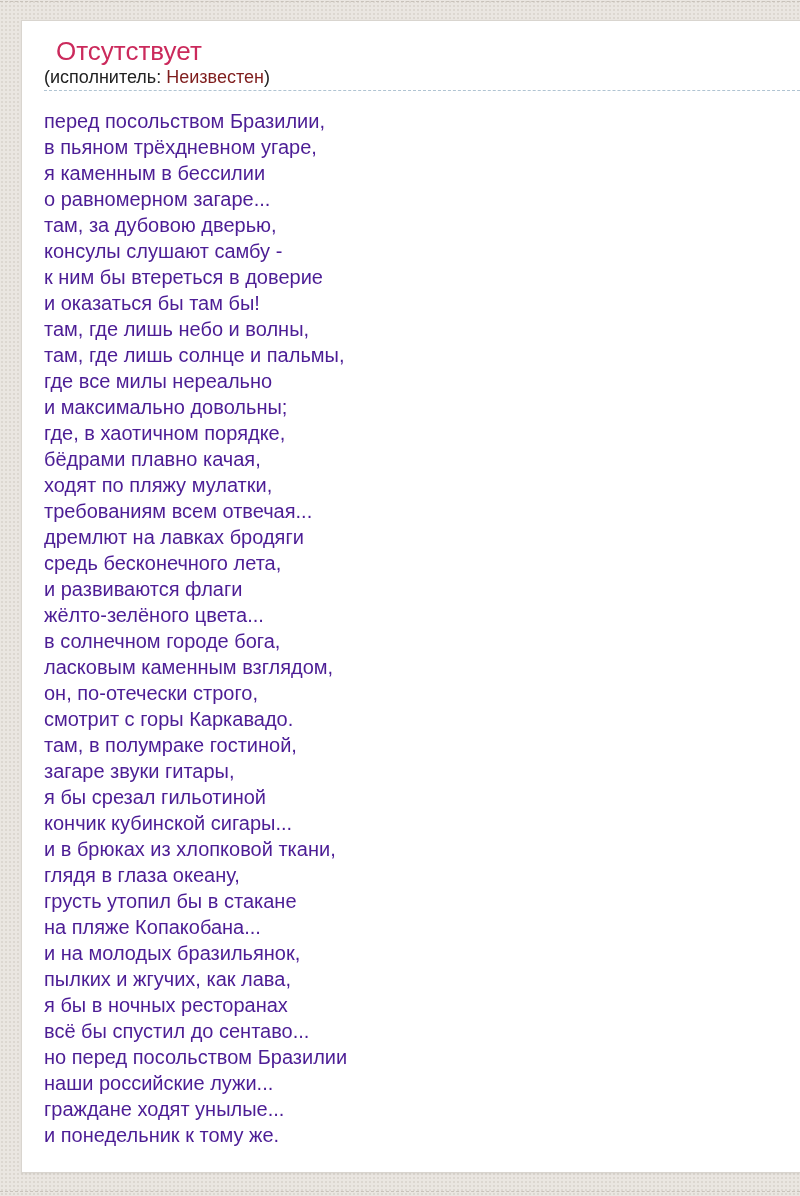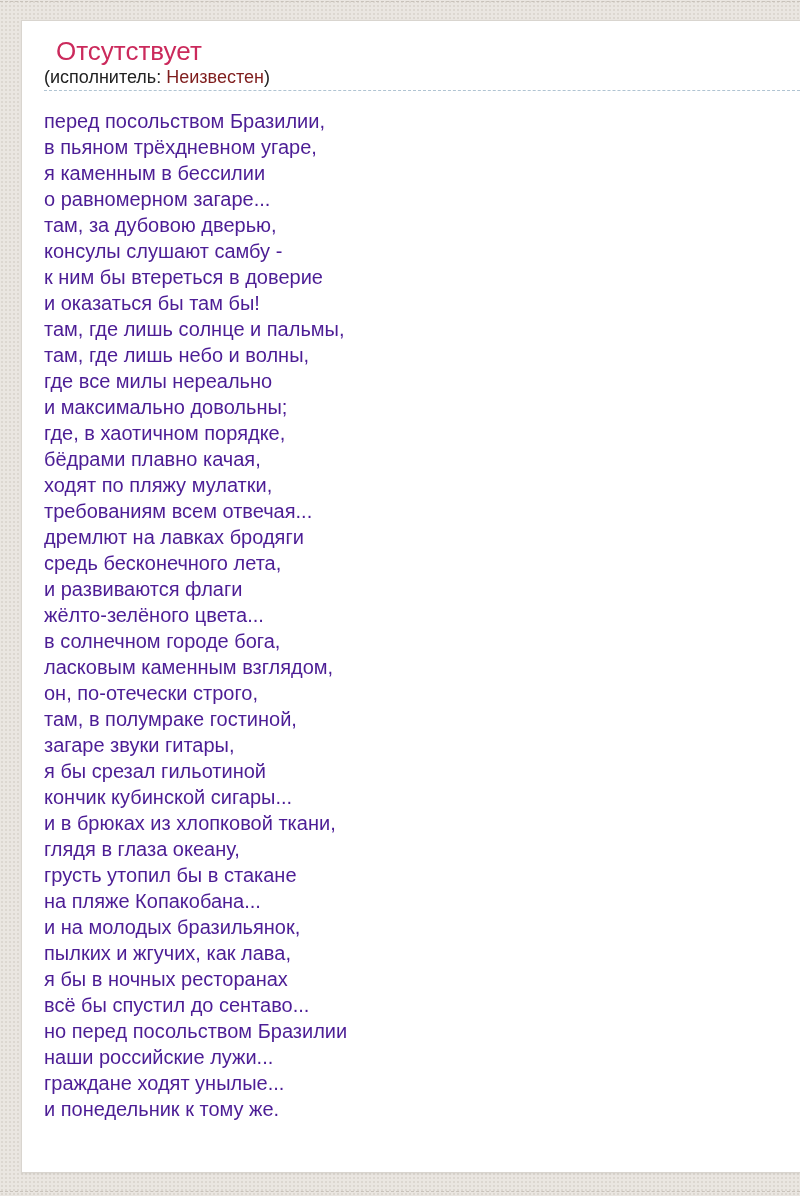--- a/index.html
+++ b/index.html
@@ -79,35 +79,36 @@
     <div class="subtitle"><span>(исполнитель: </span><a class="artist" href="#">Неизвестен</a><span>)</span></div>
     <div class="lyrics">
         <div>перед посольством Бразилии,</div>
         <div>в пьяном трёхдневном угаре,</div>
         <div>я каменным в бессилии</div>
         <div>о равномерном загаре...</div>
         <div>там, за дубовою дверью,</div>
         <div>консулы слушают самбу -</div>
         <div>к ним бы втереться в доверие</div>
         <div>и оказаться бы там бы!</div>
+        <div>там, где лишь небо и волны,</div>
         <div>там, где лишь солнце и пальмы,</div>
-        <div>там, где лишь небо и волны,</div>
         <div>где все милы нереально</div>
         <div>и максимально довольны;</div>
         <div>где, в хаотичном порядке,</div>
         <div>бёдрами плавно качая,</div>
         <div>ходят по пляжу мулатки,</div>
         <div>требованиям всем отвечая...</div>
         <div>дремлют на лавках бродяги</div>
         <div>средь бесконечного лета,</div>
         <div>и развиваются флаги</div>
         <div>жёлто-зелёного цвета...</div>
         <div>в солнечном городе бога,</div>
         <div>ласковым каменным взглядом,</div>
         <div>он, по-отечески строго,</div>
+        <div>смотрит с горы Каркавадо.</div>
         <div>там, в полумраке гостиной,</div>
         <div>загаре звуки гитары,</div>
         <div>я бы срезал гильотиной</div>
         <div>кончик кубинской сигары...</div>
         <div>и в брюках из хлопковой ткани,</div>
         <div>глядя в глаза океану,</div>
         <div>грусть утопил бы в стакане</div>
         <div>на пляже Копакобана...</div>
         <div>и на молодых бразильянок,</div>
         <div>пылких и жгучих, как лава,</div>

